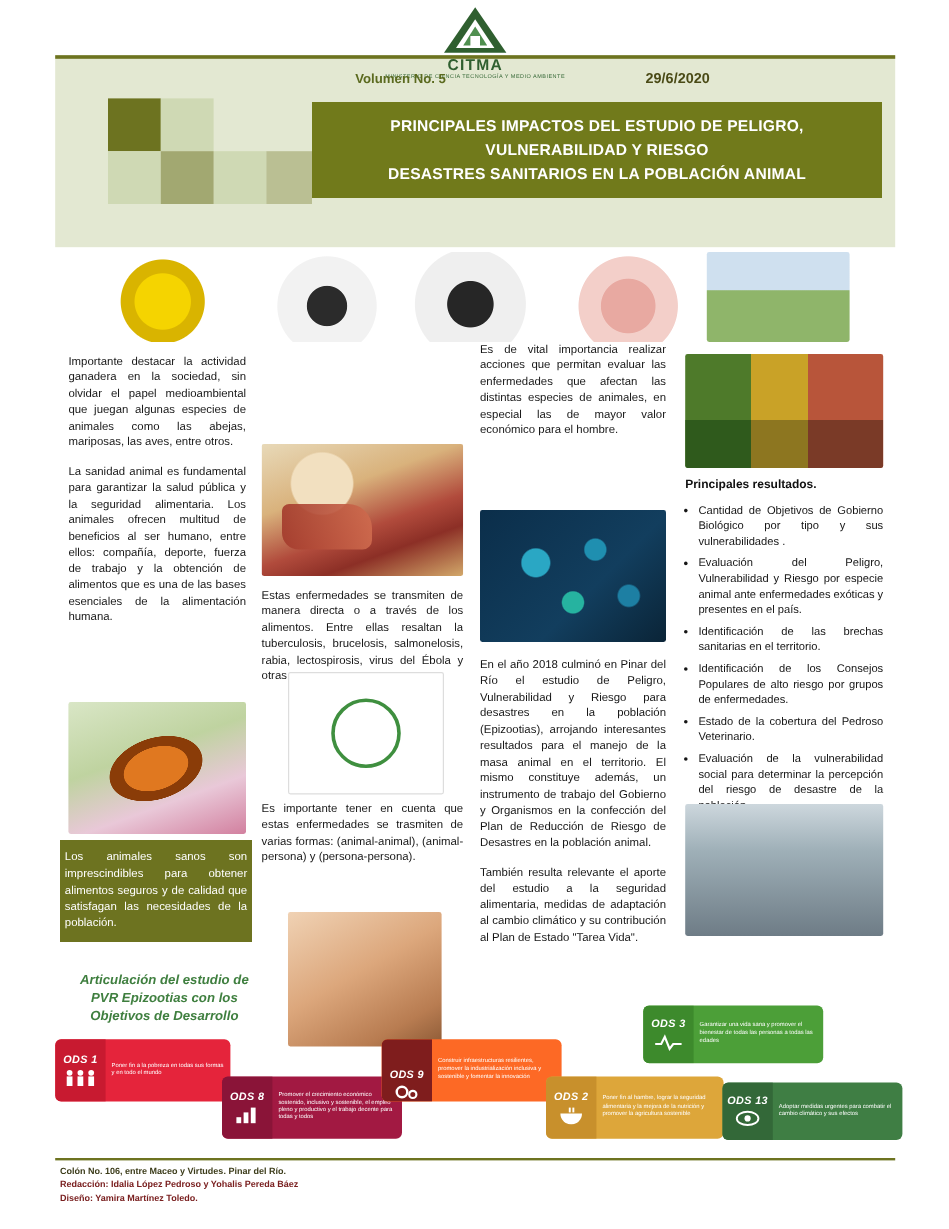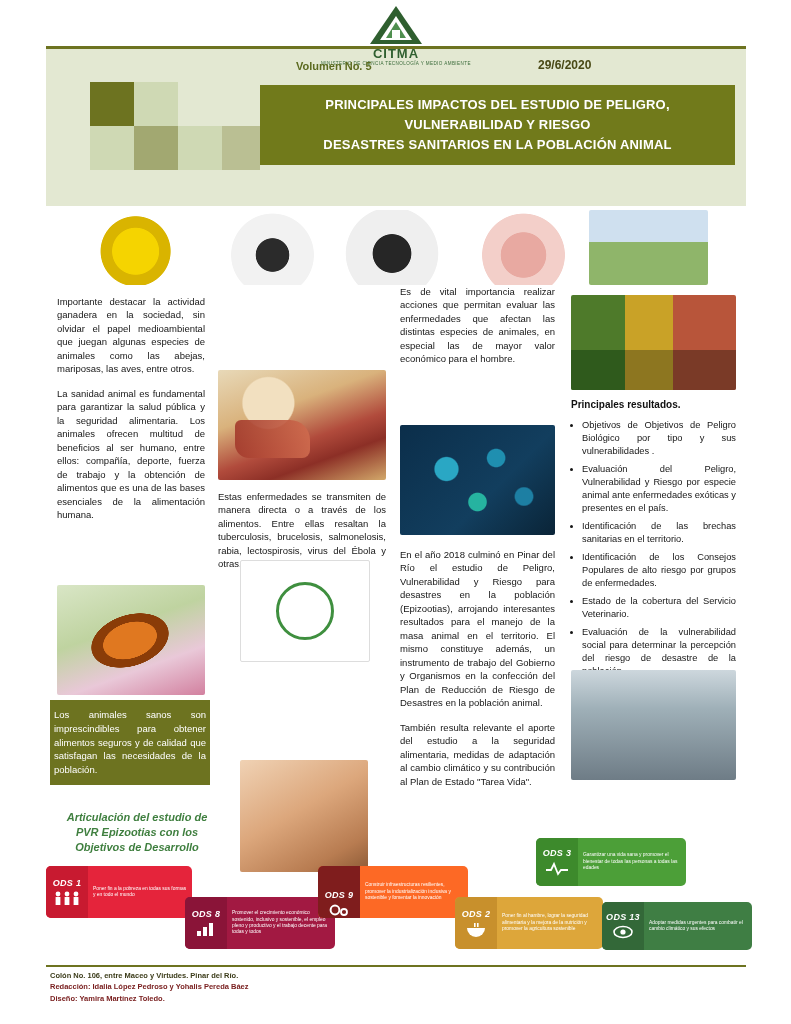--- a/index.html
+++ b/index.html
@@ -189,40 +189,43 @@
   <div class="box-green">Los animales sanos son imprescindibles para obtener alimentos seguros y de calidad que satisfagan las necesidades de la población.</div>
   <div class="sub-head">Articulación del estudio de PVR Epizootias con los Objetivos de Desarrollo</div>
 
   <div class="img img-food"></div>
   <div class="col" style="left:218px;top:490px;width:168px;">
     <p>Estas enfermedades se transmiten de manera directa o a través de los alimentos. Entre ellas resaltan la tuberculosis, brucelosis, salmonelosis, rabia, lectospirosis, virus del Ébola y otras.</p>
   </div>
   <div class="img img-vetbox">
     <div class="ring"></div>
   </div>
+  <div class="col" style="left:218px;top:668px;width:168px;">
+    <p>Es importante tener en cuenta que estas enfermedades se trasmiten de varias formas: (animal-animal), (animal-persona) y (persona-persona).</p>
+  </div>
   <div class="img img-hands"></div>
 
   <div class="col col3">
     <p>Es de vital importancia realizar acciones que permitan evaluar las enfermedades que afectan las distintas especies de animales, en especial las de mayor valor económico para el hombre.</p>
   </div>
   <div class="img img-virus"></div>
   <div class="col" style="left:400px;top:548px;width:155px;">
     <p>En el año 2018 culminó en Pinar del Río el estudio de Peligro, Vulnerabilidad y Riesgo para desastres en la población (Epizootias), arrojando interesantes resultados para el manejo de la masa animal en el territorio. El mismo constituye además, un instrumento de trabajo del Gobierno y Organismos en la confección del Plan de Reducción de Riesgo de Desastres en la población animal.</p>
     <p>También resulta relevante el aporte del estudio a la seguridad alimentaria, medidas de adaptación al cambio climático y su contribución al Plan de Estado "Tarea Vida".</p>
   </div>
 
   <div class="img img-climate"></div>
   <div class="col col4">
     <div class="res-title">Principales resultados.</div>
     <ul class="bullets">
-      <li>Objetivos de Objetivos de Peligro Biológico por tipo y sus vulnerabilidades .</li>
+      <li>Cantidad de Objetivos de Gobierno Biológico por tipo y sus vulnerabilidades .</li>
       <li>Evaluación del Peligro, Vulnerabilidad y Riesgo por especie animal ante enfermedades exóticas y presentes en el país.</li>
       <li>Identificación de las brechas sanitarias en el territorio.</li>
       <li>Identificación de los Consejos Populares de alto riesgo por grupos de enfermedades.</li>
-      <li>Estado de la cobertura del Servicio Veterinario.</li>
+      <li>Estado de la cobertura del Pedroso Veterinario.</li>
       <li>Evaluación de la vulnerabilidad social para determinar la percepción del riesgo de desastre de la población.</li>
     </ul>
   </div>
   <div class="img img-meeting"></div>
 
   <div class="ods ods1">
     <div class="tag">
       <span class="num">ODS 1</span>
       <svg class="icon" viewBox="0 0 30 16">
         <circle cx="6" cy="4" r="2.4" fill="#fff"></circle>

